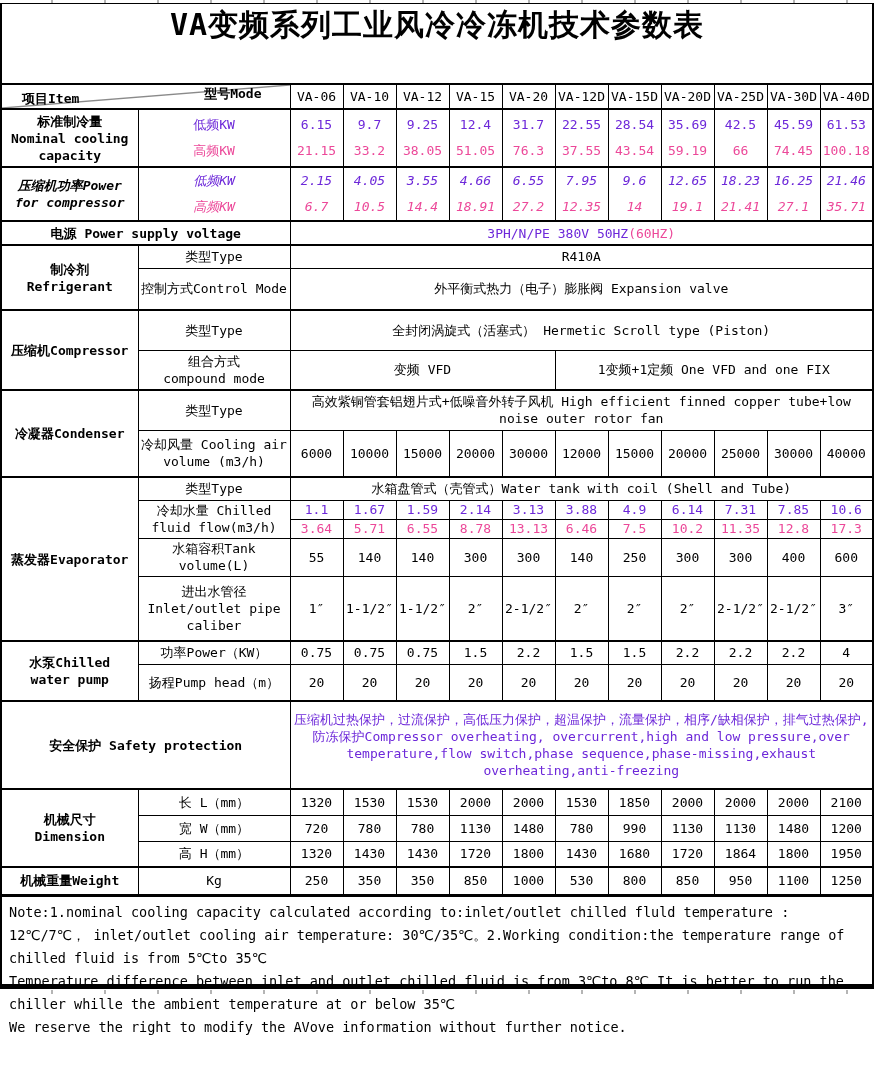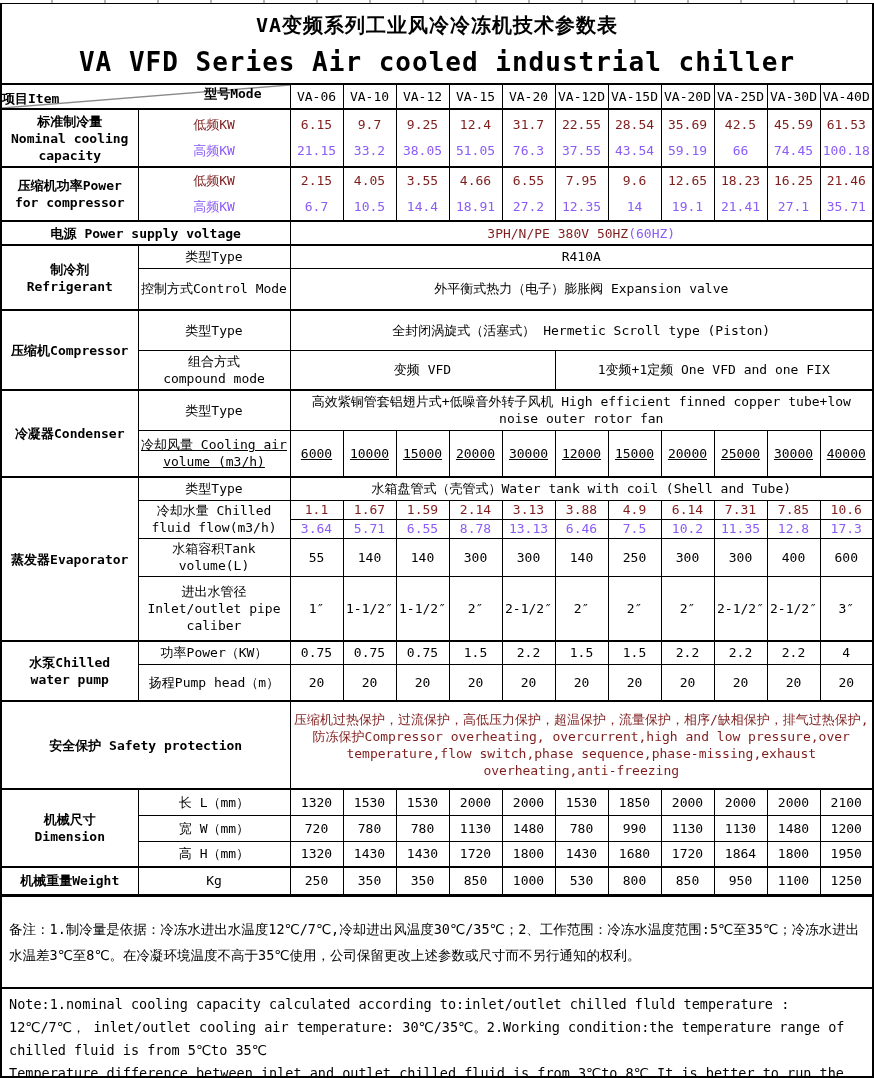--- a/index.html
+++ b/index.html
@@ -14,65 +14,64 @@
     background:repeating-linear-gradient(to right, transparent 0 51px, #b5b5b5 51px 53px); }
   .tick-strip.bottom { height:4px; margin-top:1px; }
 
   .sheet { width:874px; }
 
   
   .title-block {
     border-top:1px solid #000; border-left:2px solid #000; border-right:2px solid #000;
     text-align:center; height:80px; padding-top:3px;
   }
-  .title-cn { font-size:20px; font-weight:bold; line-height:36px; letter-spacing:1px; }
+  .title-cn { font-size:30px; font-weight:bold; line-height:36px; letter-spacing:1px; }
   .title-en { font-size:26px; font-weight:bold; line-height:38px; letter-spacing:1px; }
 
   
   table.spec {
     width:874px; table-layout:fixed; border-collapse:collapse;
     border-left:2px solid #000; border-right:2px solid #000; border-top:2px solid #000;
   }
   table.spec td {
     border:1px solid #000; text-align:center; vertical-align:middle;
     font-size:13px; line-height:17px; white-space:pre-line; overflow:hidden; padding:0 1px;
   }
   tr.thick > td { border-top:2px solid #000; }
   td.label-a { font-weight:bold; font-size:14px; line-height:20px; }
   td.label-sub { font-size:13px; }
   td.label-left { font-weight:bold; font-size:15px; text-align:left; padding-left:4px; }
   td.corner { position:relative; padding:0;
     background:linear-gradient(to bottom right, transparent calc(50% - 1.2px), #8a8a8a calc(50% - 0.2px), #8a8a8a calc(50% + 0.2px), transparent calc(50% + 1.2px));
   }
   .corner-mode { position:absolute; top:0; right:28px; font-weight:bold; font-size:13px; }
-  .corner-item { position:absolute; bottom:1px; left:0; font-weight:bold; font-size:13px; }
+  .corner-item { position:absolute; bottom:1px; left:20px; font-weight:bold; font-size:13px; }
   td.model-h { font-size:13px; }
-  .v-red { color:#8b5cf6; }
-  .v-black { color:#7f1d1d; }
+  .v-red { color:#ec4899; }
+  .v-black { color:#6d28d9; }
   .dualcell div { line-height:26px; }
   td.safety-text { line-height:22px; padding:0 10px; font-size:13px; }
   td.wrapcell { padding:0 6px; }
 
   
   .note {
     border-left:2px solid #000; border-right:2px solid #000; border-top:2px solid #000;
     font-size:13.5px; line-height:26px; padding:4px 8px 4px 7px; white-space:pre-wrap;
   }
   .note-cn { height:92px; padding-top:19px; }
   .note-en { height:94px; line-height:23px; border-bottom:5px solid #000; }
 </style>
 </head>
 <body>
 
 <div class="page">
   <div class="tick-strip top"></div>
   <div class="sheet">
     <div class="title-block">
       <div class="title-cn">VA变频系列工业风冷冷冻机技术参数表</div>
-      <div class="title-en">VA VFD Series Air cooled industrial chiller</div>
     </div>
     <table class="spec">
       <colgroup>
         <col style="width:137px">
           <col style="width:152px">
         <col style="width:53px">
           <col style="width:53px">
           <col style="width:53px">
           <col style="width:53px">
         <col style="width:53px">
@@ -108,21 +107,21 @@
             <td class="dualcell"><div class="v-black">9.25</div><div class="v-red">38.05</div></td>
             <td class="dualcell"><div class="v-black">12.4</div><div class="v-red">51.05</div></td>
             <td class="dualcell"><div class="v-black">31.7</div><div class="v-red">76.3</div></td>
             <td class="dualcell"><div class="v-black">22.55</div><div class="v-red">37.55</div></td>
             <td class="dualcell"><div class="v-black">28.54</div><div class="v-red">43.54</div></td>
             <td class="dualcell"><div class="v-black">35.69</div><div class="v-red">59.19</div></td>
             <td class="dualcell"><div class="v-black">42.5</div><div class="v-red">66</div></td>
             <td class="dualcell"><div class="v-black">45.59</div><div class="v-red">74.45</div></td>
             <td class="dualcell"><div class="v-black">61.53</div><div class="v-red">100.18</div></td>
           </tr>
-          <tr class="thick" style="height: 53px;">
+          <tr class="thick" style="height: 53px; font-style: italic;">
             <td class="label-a">压缩机功率Power
 for compressor</td>
             <td class="label-sub dualcell"><div class="v-black">低频KW</div><div class="v-red">高频KW</div></td>
             <td class="dualcell"><div class="v-black">2.15</div><div class="v-red">6.7</div></td>
             <td class="dualcell"><div class="v-black">4.05</div><div class="v-red">10.5</div></td>
             <td class="dualcell"><div class="v-black">3.55</div><div class="v-red">14.4</div></td>
             <td class="dualcell"><div class="v-black">4.66</div><div class="v-red">18.91</div></td>
             <td class="dualcell"><div class="v-black">6.55</div><div class="v-red">27.2</div></td>
             <td class="dualcell"><div class="v-black">7.95</div><div class="v-red">12.35</div></td>
             <td class="dualcell"><div class="v-black">9.6</div><div class="v-red">14</div></td>
@@ -154,21 +153,21 @@
             <td class="label-sub">组合方式
 compound mode</td>
             <td class="wrapcell" colspan="5">变频 VFD</td>
             <td class="wrapcell" colspan="6">1变频+1定频 One VFD and one FIX</td>
           </tr>
           <tr class="thick" style="height: 40px;">
             <td class="label-a" rowspan="2">冷凝器Condenser</td>
             <td class="label-sub">类型Type</td>
             <td class="wrapcell" colspan="11">高效紫铜管套铝翅片式+低噪音外转子风机 High efficient finned copper tube+low noise outer rotor fan</td>
           </tr>
-          <tr style="height: 47px; text-decoration: underline;">
+          <tr style="height: 47px;">
             <td class="label-sub">冷却风量  Cooling air
 volume (m3/h)</td>
             <td>6000</td>
             <td>10000</td>
             <td>15000</td>
             <td>20000</td>
             <td>30000</td>
             <td>12000</td>
             <td>15000</td>
             <td>20000</td>
@@ -328,19 +327,18 @@
             <td>1000</td>
             <td>530</td>
             <td>800</td>
             <td>850</td>
             <td>950</td>
             <td>1100</td>
             <td>1250</td>
           </tr>
         </tbody>
     </table>
-    <div class="note note-cn">备注：1.制冷量是依据：冷冻水进出水温度12℃/7℃,冷却进出风温度30℃/35℃；2、工作范围：冷冻水温度范围:5℃至35℃；冷冻水进出水温差3℃至8℃。在冷凝环境温度不高于35℃使用，公司保留更改上述参数或尺寸而不另行通知的权利。</div>
     <div class="note note-en">Note:1.nominal cooling capacity calculated according to:inlet/outlet chilled fluld temperature : 12℃/7℃， inlet/outlet cooling air temperature: 30℃/35℃。2.Working condition:the temperature range of chilled fluid is from 5℃to 35℃
 Temperature difference between inlet and outlet chilled fluid is from 3℃to 8℃.It is better to run the chiller whille the ambient temperature at or below 35℃
 We reserve the right to modify the AVove information without further notice.</div>
   </div>
   <div class="tick-strip bottom"></div>
 </div>
 
 </body></html>

